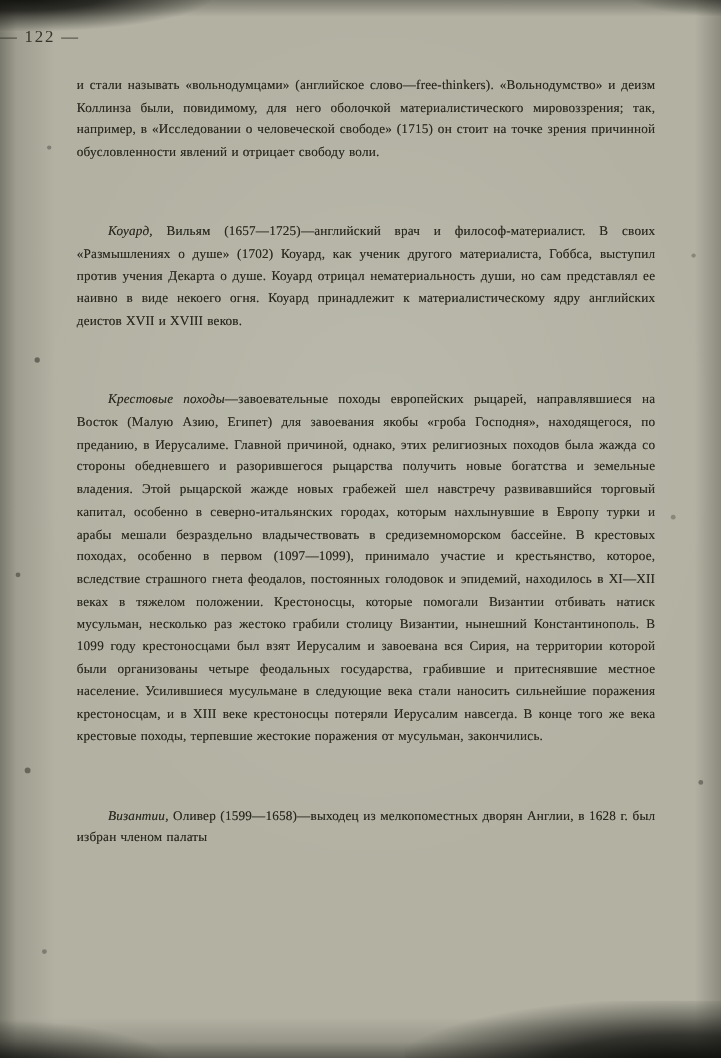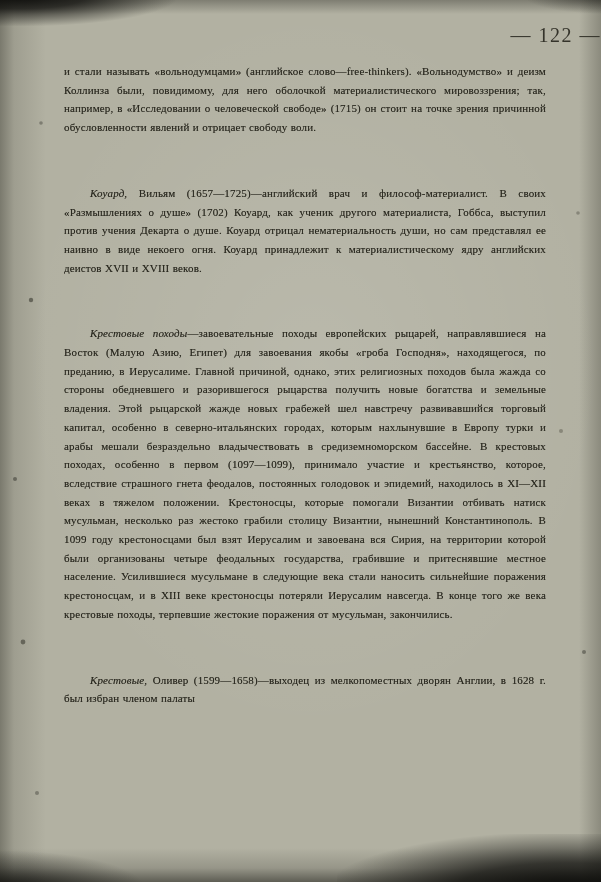--- a/index.html
+++ b/index.html
@@ -48,22 +48,22 @@
       40px 122px 0 0.8px rgba(35,35,28,0.35),
       22px 641px 0 1.4px rgba(35,35,28,0.48),
       583px 651px 0 1.0px rgba(35,35,28,0.42),
       560px 430px 0 1.0px rgba(35,35,28,0.30),
       577px 212px 0 0.8px rgba(35,35,28,0.30),
       36px 792px 0 1.0px rgba(35,35,28,0.35);
   }
   .page-number {
     position: absolute;
     top: 24px; left: 0; width: 100%;
-    text-align: right;
-    font-size: 20px;
+    text-align: left;
+    font-size: 14px;
     letter-spacing: 1.5px;
     color: #34332a;
   }
   .text-block {
     position: absolute;
     left: 64px;
     top: 62px;
     width: 482px;
     text-align: justify;
     font-size: 11px;
@@ -87,21 +87,21 @@
   <div class="page-number">— 122 —</div>
 
   <div class="text-block">
 
     <p class="para"><i class="lead"></i><span class="body-text">и стали называть «вольнодумцами» (английское слово—free-thinkers). «Вольнодумство» и деизм Коллинза были, повидимому, для него оболочкой материалистического мировоззрения; так, например, в «Исследовании о человеческой свободе» (1715) он стоит на точке зрения причинной обусловленности явлений и отрицает свободу воли.</span></p>
 
     <p class="para indent"><i class="lead">Коуард,</i><span class="body-text"> Вильям (1657—1725)—английский врач и философ-материалист. В своих «Размышлениях о душе» (1702) Коуард, как ученик другого материалиста, Гоббса, выступил против учения Декарта о душе. Коуард отрицал нематериальность души, но сам представлял ее наивно в виде некоего огня. Коуард принадлежит к материалистическому ядру английских деистов XVII и XVIII веков.</span></p>
 
     <p class="para indent"><i class="lead">Крестовые походы</i><span class="body-text">—завоевательные походы европейских рыцарей, направлявшиеся на Восток (Малую Азию, Египет) для завоевания якобы «гроба Господня», находящегося, по преданию, в Иерусалиме. Главной причиной, однако, этих религиозных походов была жажда со стороны обедневшего и разорившегося рыцарства получить новые богатства и земельные владения. Этой рыцарской жажде новых грабежей шел навстречу развивавшийся торговый капитал, особенно в северно-итальянских городах, которым нахлынувшие в Европу турки и арабы мешали безраздельно владычествовать в средиземноморском бассейне. В крестовых походах, особенно в первом (1097—1099), принимало участие и крестьянство, которое, вследствие страшного гнета феодалов, постоянных голодовок и эпидемий, находилось в XI—XII веках в тяжелом положении. Крестоносцы, которые помогали Византии отбивать натиск мусульман, несколько раз жестоко грабили столицу Византии, нынешний Константинополь. В 1099 году крестоносцами был взят Иерусалим и завоевана вся Сирия, на территории которой были организованы четыре феодальных государства, грабившие и притеснявшие местное население. Усилившиеся мусульмане в следующие века стали наносить сильнейшие поражения крестоносцам, и в XIII веке крестоносцы потеряли Иерусалим навсегда. В конце того же века крестовые походы, терпевшие жестокие поражения от мусульман, закончились.</span></p>
 
-    <p class="para indent"><i class="lead">Крестовые,</i><span class="body-text"> Оливер (1599—1658)—выходец из мелкопоместных дворян Англии, в 1628 г. был избран членом палаты</span></p>
+    <p class="para indent"><i class="lead">Византии,</i><span class="body-text"> Оливер (1599—1658)—выходец из мелкопоместных дворян Англии, в 1628 г. был избран членом палаты</span></p>
 
   </div>
 
   <div class="corner corner-tl"></div>
   <div class="corner corner-tr"></div>
   <div class="corner corner-br"></div>
   <div class="corner corner-bl"></div>
   <div class="specks"></div>
 
 </div>

